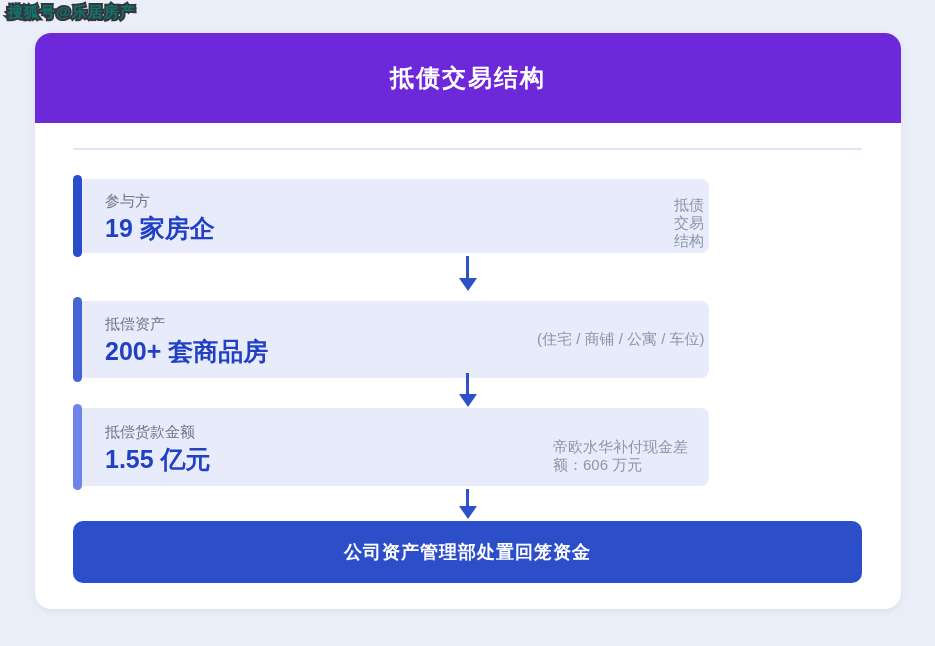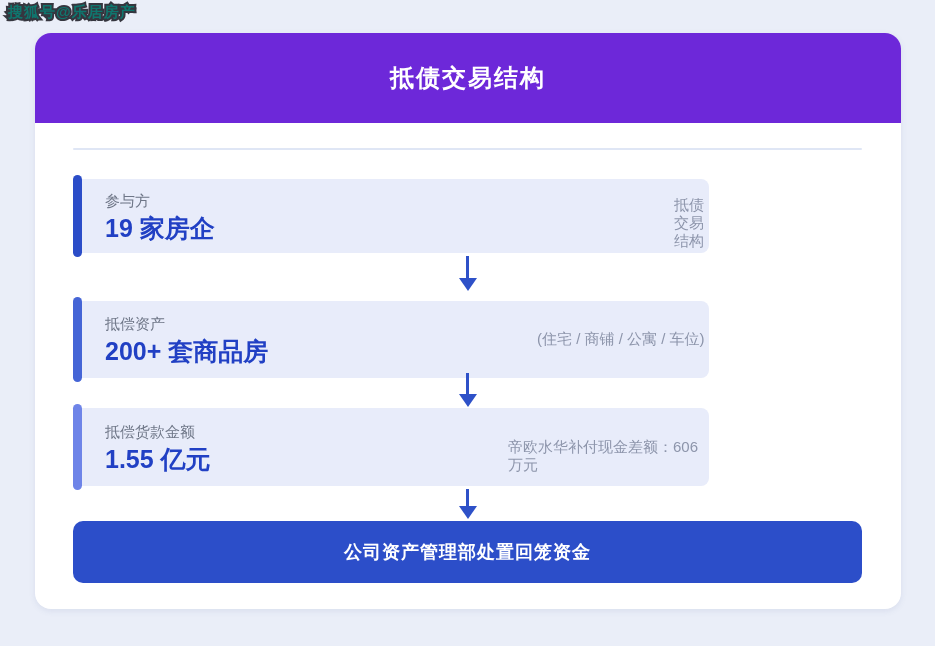--- a/index.html
+++ b/index.html
@@ -119,21 +119,21 @@
     <span class="stem" style="background: rgb(46, 81, 200);"></span>
     <span class="head" style="border-top-color: rgb(46, 81, 200);"></span>
   </div>
 
   <div class="row row-2" style="background: rgb(232, 236, 250);">
     <span class="accent" style="background: rgb(110, 132, 232);"></span>
     <div class="row-main">
       <div class="row-label" style="color: rgb(110, 118, 135);">抵偿货款金额</div>
       <div class="row-value" style="color: rgb(33, 64, 196);">1.55 亿元</div>
     </div>
-    <div class="row-note" style="color: rgb(141, 149, 171);">帝欧水华补付现金差额：606 万元</div>
+    <div class="row-note" style="color: rgb(141, 149, 171); margin-left: 45px;">帝欧水华补付现金差额：606 万元</div>
   </div>
 
   <div class="arrow arrow-2">
     <span class="stem" style="background: rgb(46, 81, 200);"></span>
     <span class="head" style="border-top-color: rgb(46, 81, 200);"></span>
   </div>
 
   <div class="result-btn primary-bg" style="background: rgb(44, 78, 201);">公司资产管理部处置回笼资金</div>
 
 </div>

